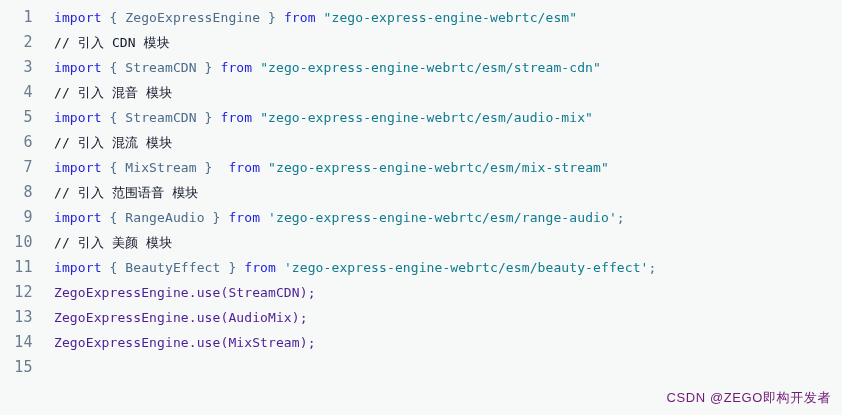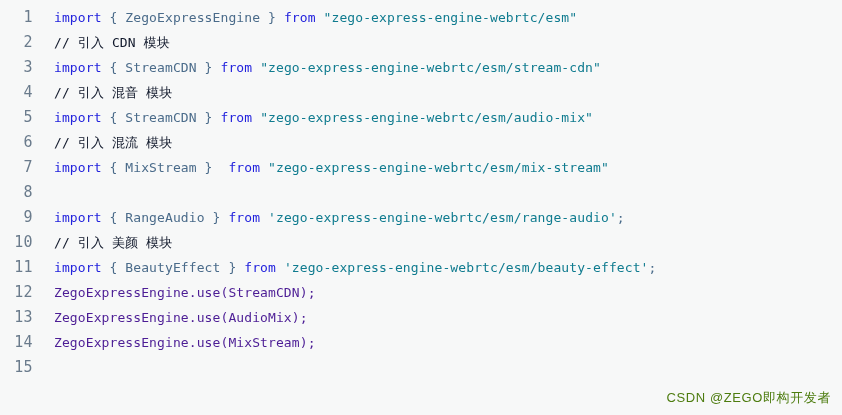--- a/index.html
+++ b/index.html
@@ -65,40 +65,40 @@
   .tok-plain {
     color: #4c1d95;
     margin-top: 12px;
   }
   #watermark {
     position: absolute;
     right: 11px;
     bottom: 8px;
     font-family: "Liberation Sans", sans-serif;
     font-size: 13px;
-    color: #4d7c0f;
+    color: #701a75;
     letter-spacing: 0.6px;
     white-space: pre;
     -webkit-user-select: none;
     user-select: none;
     margin-top: 45px;
   }
 </style>
 </head>
 <body>
 
 <div id="code-block">
     <div class="code-line"><div class="gutter">1</div><div class="line-content"><span class="tok-kw">import</span><span class="tok-punct"> { </span><span class="tok-id">ZegoExpressEngine</span><span class="tok-punct"> } </span><span class="tok-kw">from</span><span class="tok-plain"> </span><span class="tok-str">"zego-express-engine-webrtc/esm"</span></div></div>
     <div class="code-line"><div class="gutter">2</div><div class="line-content"><span class="tok-comment">// 引入 CDN 模块</span></div></div>
     <div class="code-line"><div class="gutter">3</div><div class="line-content"><span class="tok-kw">import</span><span class="tok-punct"> { </span><span class="tok-id">StreamCDN</span><span class="tok-punct"> } </span><span class="tok-kw">from</span><span class="tok-plain"> </span><span class="tok-str">"zego-express-engine-webrtc/esm/stream-cdn"</span></div></div>
     <div class="code-line"><div class="gutter">4</div><div class="line-content"><span class="tok-comment">// 引入 混音 模块</span></div></div>
     <div class="code-line"><div class="gutter">5</div><div class="line-content"><span class="tok-kw">import</span><span class="tok-punct"> { </span><span class="tok-id">StreamCDN</span><span class="tok-punct"> } </span><span class="tok-kw">from</span><span class="tok-plain"> </span><span class="tok-str">"zego-express-engine-webrtc/esm/audio-mix"</span></div></div>
     <div class="code-line"><div class="gutter">6</div><div class="line-content"><span class="tok-comment">// 引入 混流 模块</span></div></div>
     <div class="code-line"><div class="gutter">7</div><div class="line-content"><span class="tok-kw">import</span><span class="tok-punct"> { </span><span class="tok-id">MixStream</span><span class="tok-punct"> }  </span><span class="tok-kw">from</span><span class="tok-plain"> </span><span class="tok-str">"zego-express-engine-webrtc/esm/mix-stream"</span></div></div>
-    <div class="code-line"><div class="gutter">8</div></div>
+    <div class="code-line"><div class="gutter">8</div><div class="line-content"><span class="tok-comment">// 引入 范围语音 模块</span></div></div>
     <div class="code-line"><div class="gutter">9</div><div class="line-content"><span class="tok-kw">import</span><span class="tok-punct"> { </span><span class="tok-id">RangeAudio</span><span class="tok-punct"> } </span><span class="tok-kw">from</span><span class="tok-plain"> </span><span class="tok-str">'zego-express-engine-webrtc/esm/range-audio'</span><span class="tok-punct">;</span></div></div>
     <div class="code-line"><div class="gutter">10</div><div class="line-content"><span class="tok-comment">// 引入 美颜 模块</span></div></div>
     <div class="code-line"><div class="gutter">11</div><div class="line-content"><span class="tok-kw">import</span><span class="tok-punct"> { </span><span class="tok-id">BeautyEffect</span><span class="tok-punct"> } </span><span class="tok-kw">from</span><span class="tok-plain"> </span><span class="tok-str">'zego-express-engine-webrtc/esm/beauty-effect'</span><span class="tok-punct">;</span></div></div>
     <div class="code-line"><div class="gutter">12</div><div class="line-content"><span class="tok-plain">ZegoExpressEngine.use(StreamCDN);</span></div></div>
     <div class="code-line"><div class="gutter">13</div><div class="line-content"><span class="tok-plain">ZegoExpressEngine.use(AudioMix);</span></div></div>
     <div class="code-line"><div class="gutter">14</div><div class="line-content"><span class="tok-plain">ZegoExpressEngine.use(MixStream);</span></div></div>
     <div class="code-line"><div class="gutter">15</div></div>
   </div>
 
 <div id="watermark">CSDN @ZEGO即构开发者</div>

